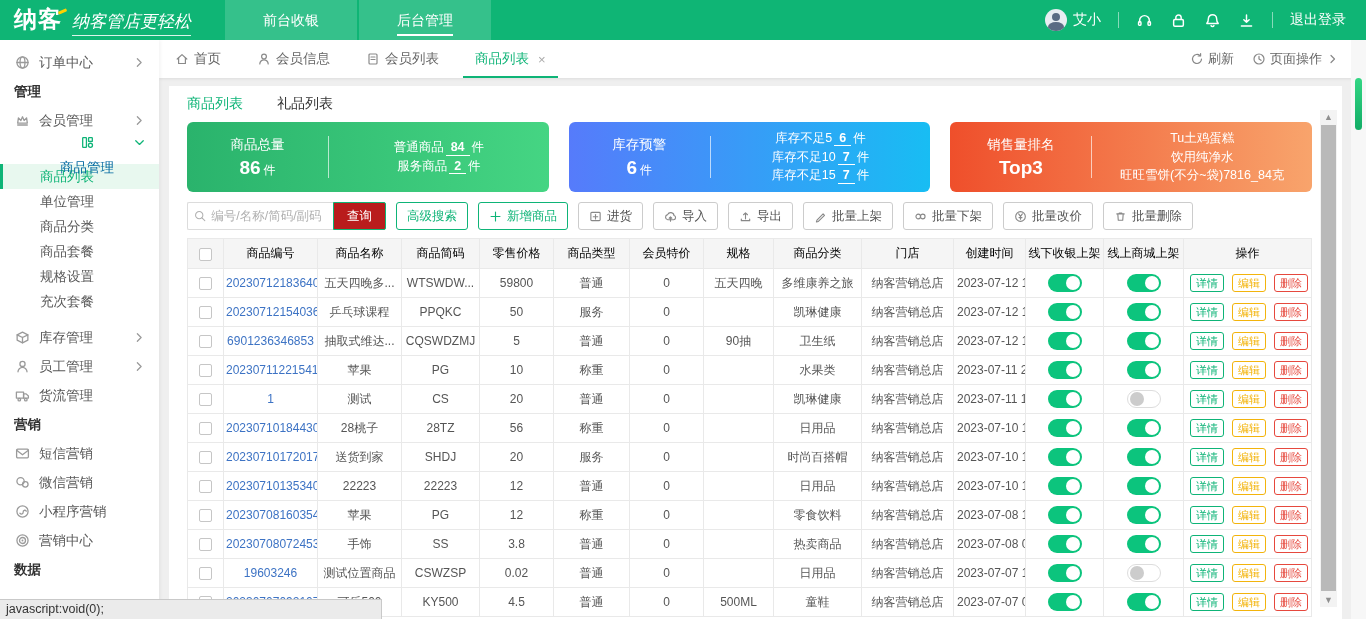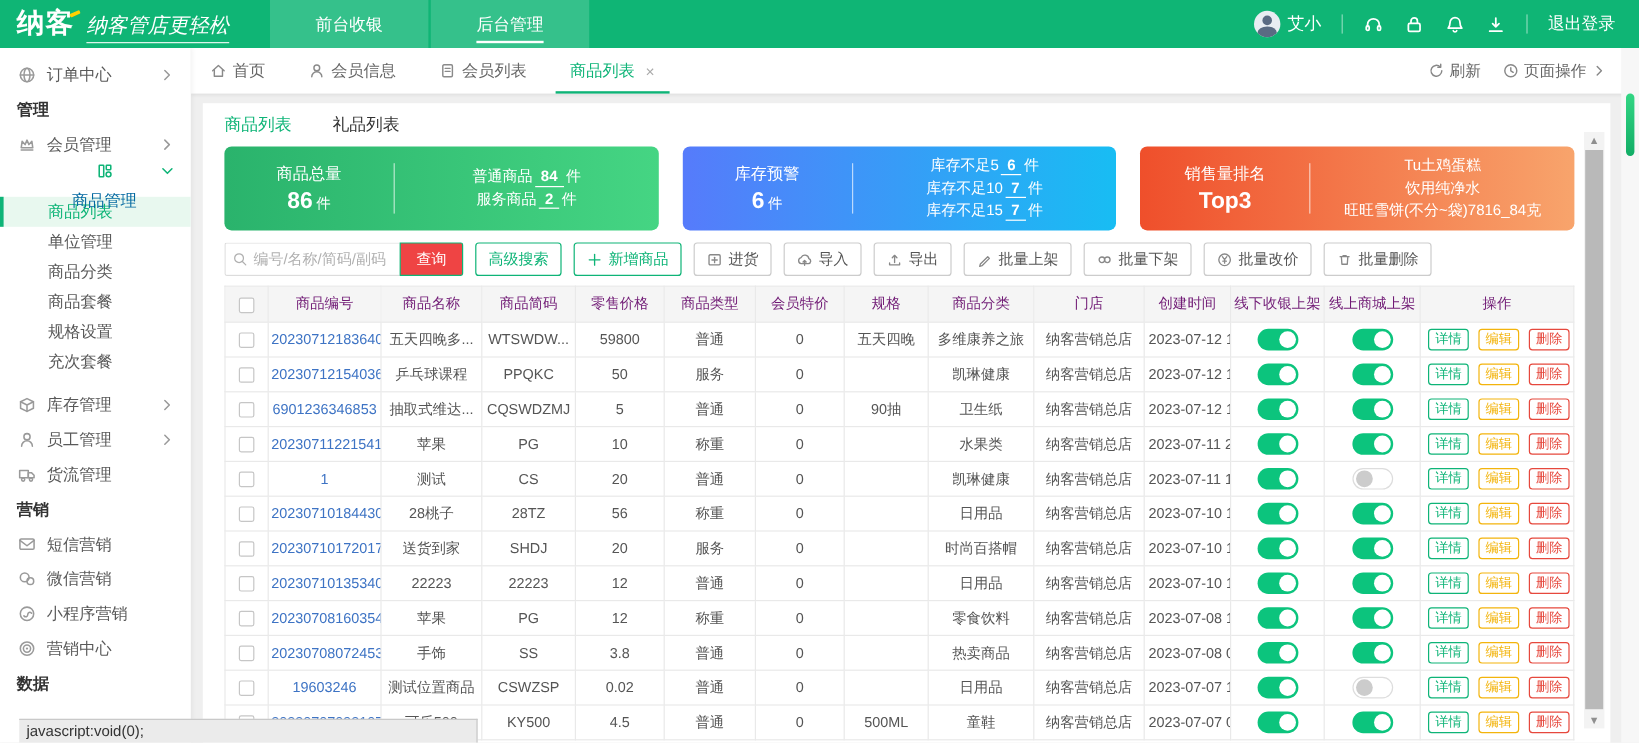--- a/index.html
+++ b/index.html
@@ -78,28 +78,28 @@
 
   
   .toolbar { display:flex; gap:10px; margin-top:10px; height:28px; align-items:center; font-size:12.5px; flex-wrap:nowrap; }
   .searchbox { display:flex; height:28px; }
   .searchbox .inp { width:146px; border:1px solid #dcdcdc; border-right:none; border-radius:2px 0 0 2px; display:flex; align-items:center; padding:0 6px; gap:5px; background:#fff; }
   .searchbox input { border:none; outline:none; width:100%; font-size:12.5px; color:#333; font-family:inherit; }
   .searchbox input::placeholder { color:#b0b0b0; }
   .searchbox .ic { color:#b0b0b0; }
   .btn { height:28px; display:inline-flex; align-items:center; gap:5px; padding:0 10px; border-radius:3px; border:1px solid #ccc; background:#fff; color:#555; font-size:12.5px; cursor:pointer; font-family:inherit; }
   .btn .ic { color:#888; width:13px; height:13px; }
-  .btn.green-fill { background:#ef4444; border-color:#0fb575; color:#fff; border-radius:0 2px 2px 0; padding:0 13px; }
+  .btn.green-fill { background:#b91c1c; border-color:#0fb575; color:#fff; border-radius:0 2px 2px 0; padding:0 13px; }
   .btn.green-line { border-color:#0eb477; color:#0eb477; }
   .btn.green-line .ic { color:#0eb477; }
 
   
   table { border-collapse:collapse; table-layout:fixed; width:1124px; margin-top:8px; font-size:12px; }
   th,td { border:1px solid #e9e9e9; text-align:center; height:29px; padding:0 2px; overflow:hidden; white-space:nowrap; }
-  th { background:#f5f5f5; color:#701a75; font-weight:normal; height:30px; }
+  th { background:#f5f5f5; color:#000000; font-weight:normal; height:30px; }
   td.dt { text-align:left; padding-left:3px; color:#555; }
   a.link { color:#3d73c4; text-decoration:none; cursor:pointer; }
   .cb { display:inline-block; width:13px; height:13px; border:1px solid #c6c6c6; border-radius:2px; background:#fff; vertical-align:middle; cursor:pointer; }
   .toggle { display:inline-block; width:34px; height:18px; border-radius:9px; position:relative; vertical-align:middle; cursor:pointer; }
   .toggle.on { background:#0cc47d; }
   .toggle.on::after { content:""; position:absolute; right:2px; top:2px; width:14px; height:14px; border-radius:50%; background:#fff; }
   .toggle.off { background:#fff; border:1px solid #ddd; }
   .toggle.off::after { content:""; position:absolute; left:2px; top:1px; width:14px; height:14px; border-radius:50%; background:#ccc; }
   .abtn { display:inline-block; height:18px; line-height:16px; padding:0 5px; font-size:11px; border-radius:3px; border:1px solid; background:#fff; margin:0 4px; cursor:pointer; font-family:inherit; }
   .abtn.detail { color:#0eb477; border-color:#0eb477; }
@@ -109,21 +109,21 @@
   
   .v-scroll { position:absolute; top:24px; right:5px; bottom:12px; width:17px; background:#f3f3f3; }
   .v-arrow { position:absolute; left:0; width:17px; height:14px; color:#8f8f8f; font-size:9px; text-align:center; line-height:14px; }
   .v-arrow.up { top:0; }
   .v-arrow.down { bottom:0; }
   .v-thumb { position:absolute; left:1px; right:1px; top:15px; bottom:16px; background:#b9b9b9; }
   .page-scroll { position:absolute; top:40px; right:0; bottom:0; width:15px; background:#f7f7f7; z-index:25; }
   .page-thumb { position:absolute; top:38px; left:4px; width:7px; height:52px; border-radius:4px; background:linear-gradient(#33d684,#12ad66); }
 
   
-  .statusbar { position:absolute; left:16px; bottom:0; width:382px; height:20px; background:#ebebeb; border-top:1px solid #c9c9c9; border-right:1px solid #c9c9c9; font-size:12.5px; color:#333; line-height:19px; padding-left:6px; z-index:40; }
+  .statusbar { position:absolute; left:0; bottom:0; width:382px; height:20px; background:#ebebeb; border-top:1px solid #c9c9c9; border-right:1px solid #c9c9c9; font-size:12.5px; color:#333; line-height:19px; padding-left:6px; z-index:40; }
 </style>
 </head>
 <body>
 
 <div class="app">
 
   <header class="hdr">
     <div class="logo-wrap">
       <span class="logo">纳客</span>
       <span class="logo-accent"></span>

